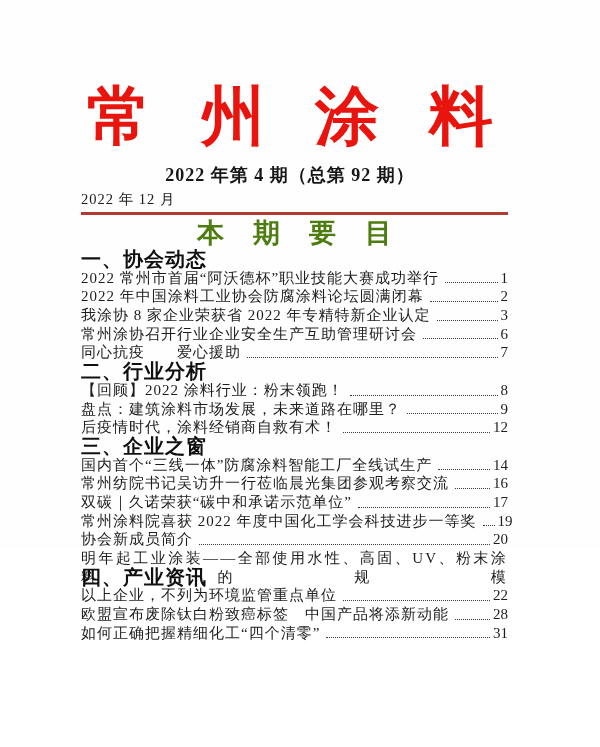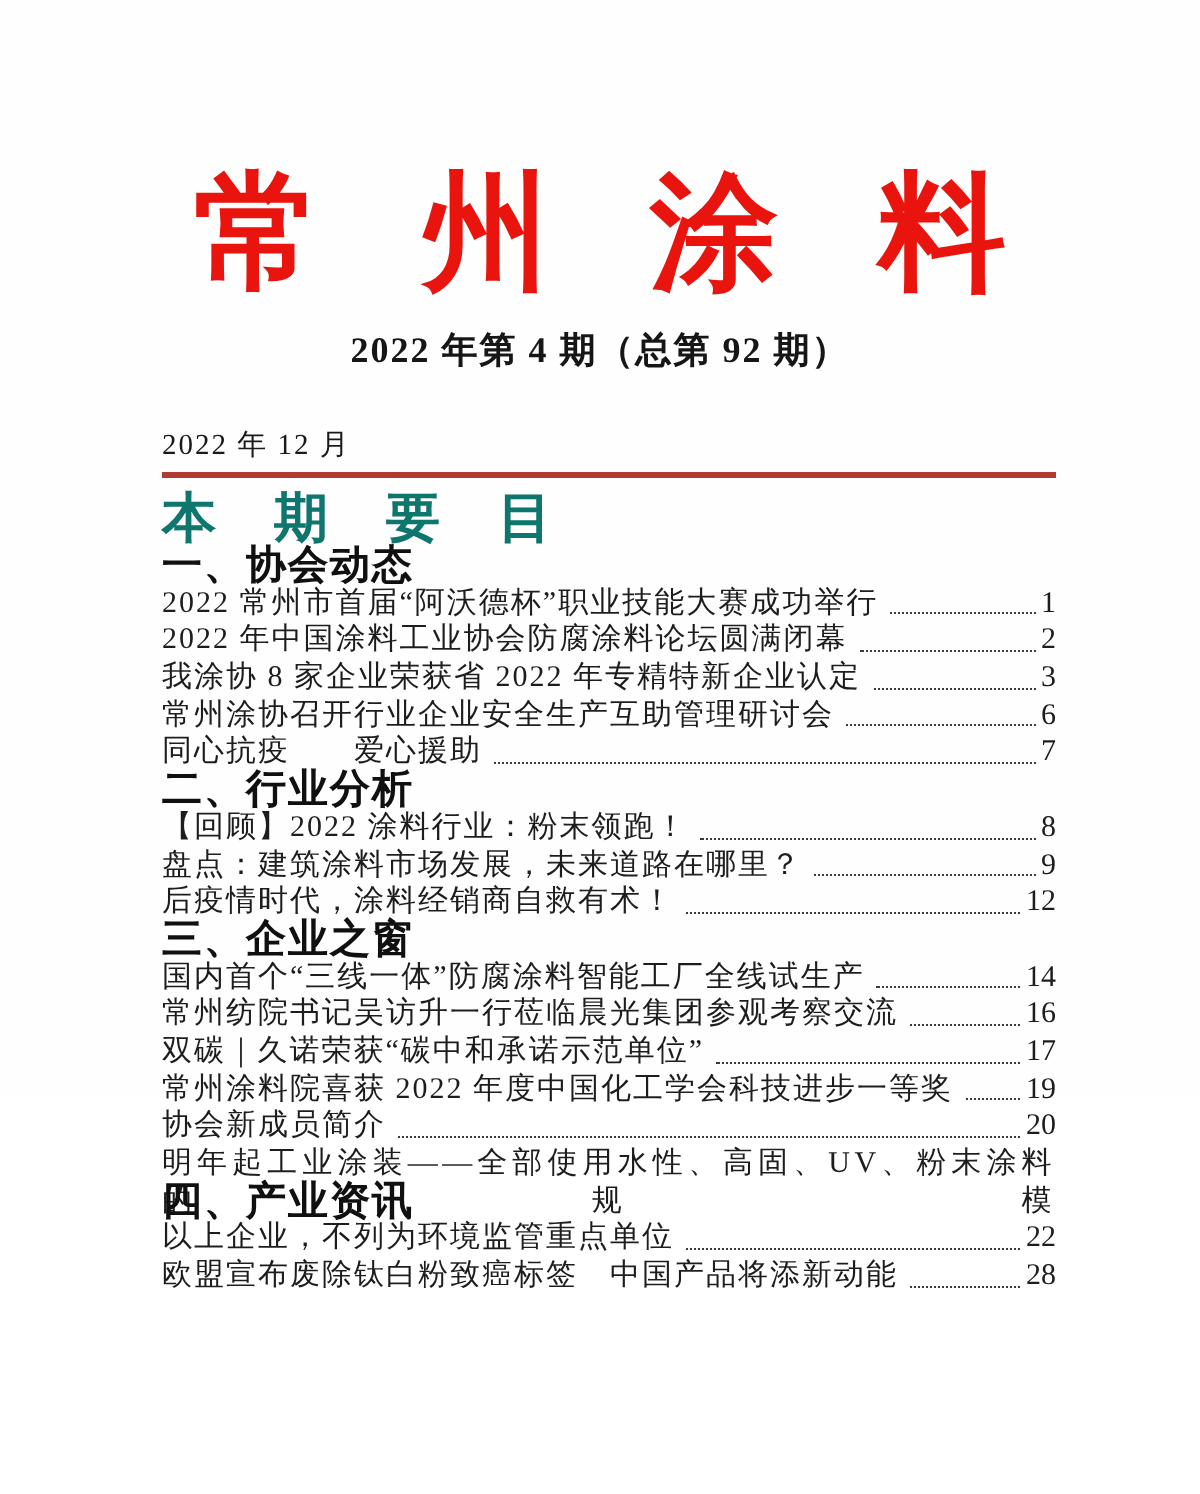--- a/index.html
+++ b/index.html
@@ -5,21 +5,21 @@
   * { margin: 0; padding: 0; box-sizing: border-box; }
   html, body { background: #ffffff; }
   body {
     width: 600px; height: 747px;
     font-family: "Liberation Serif", "DejaVu Serif", serif;
     color: #1c1c1c;
     overflow: hidden;
   }
   .page {
     width: 600px; height: 549px;
-    padding: 84px 72px 0 81px;
+    padding: 84px 92px 0 81px;
     background: #fefefe;
   }
   
   .masthead {
     text-align: center;
     font-family: "Liberation Serif", "DejaVu Serif", serif;
     font-weight: bold;
     font-size: 64px;
     line-height: 66px;
     letter-spacing: 50px;
@@ -54,33 +54,32 @@
     line-height: 15px;
     letter-spacing: 0.4px;
     color: #151515;
   }
   .pub-date {
     font-size: 14.5px;
     line-height: 15px;
     letter-spacing: 1px;
     color: #1a1a1a;
     white-space: nowrap;
-    margin-top: 24px;
   }
   
   .contents-title {
     margin-top: 7px;
-    text-align: left;
-    font-family: Liberation Serif, serif;
+    text-align: center;
+    font-family: Liberation Mono, monospace;
     font-weight: bold;
     font-size: 27px;
     line-height: 27px;
     letter-spacing: 29px;
     margin-right: -29px;
-    color: #0f766e;
+    color: #4d7c0f;
     white-space: nowrap;
   }
   
   .toc { margin-top: 1px; }
   .row {
     display: flex;
     align-items: baseline;
     line-height: 18.7px;
     height: 18.7px;
     white-space: nowrap;
@@ -218,15 +217,20 @@
     <div class="row item">
       <span class="it">以上企业，不列为环境监管重点单位</span>
       <span class="leader"></span>
       <span class="pg">22</span>
     </div>
     <div class="row item">
       <span class="it">欧盟宣布废除钛白粉致癌标签　中国产品将添新动能</span>
       <span class="leader"></span>
       <span class="pg">28</span>
     </div>
+    <div class="row item">
+      <span class="it">如何正确把握精细化工“四个清零”</span>
+      <span class="leader"></span>
+      <span class="pg">31</span>
+    </div>
 
   </div>
 </div>
 
 </body></html>

